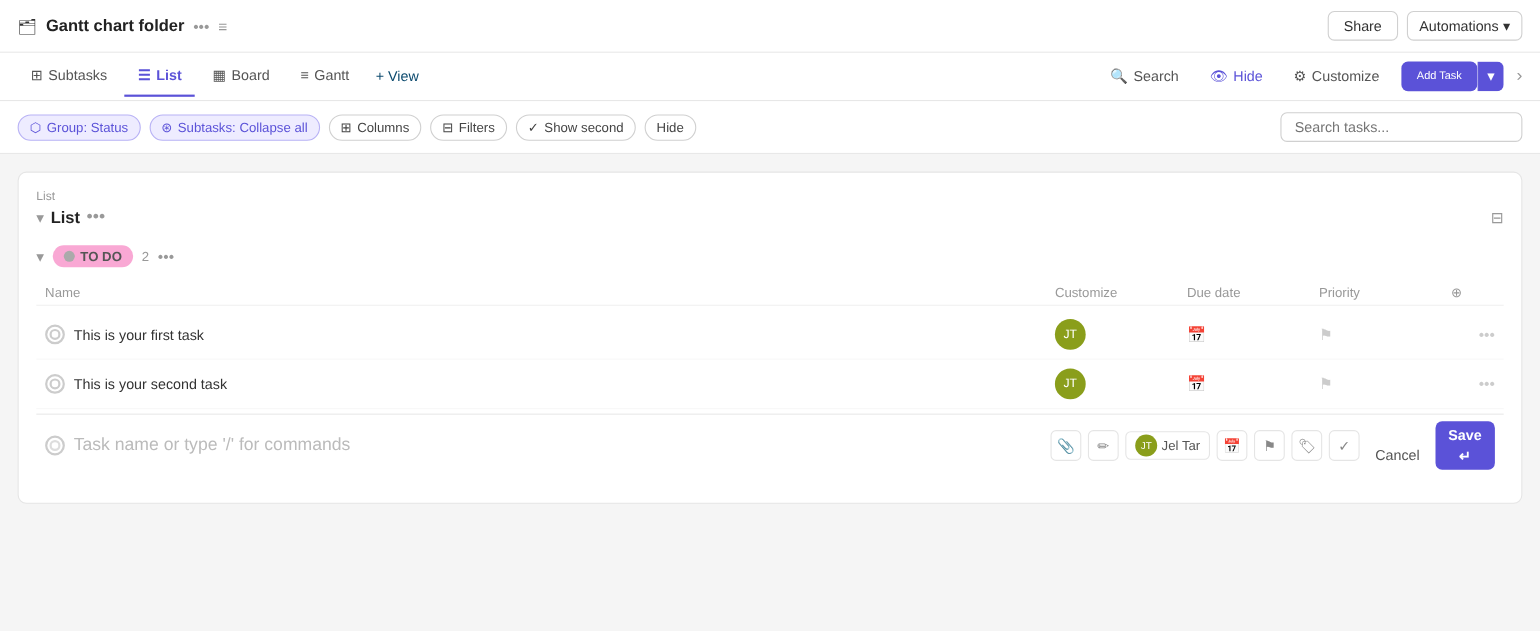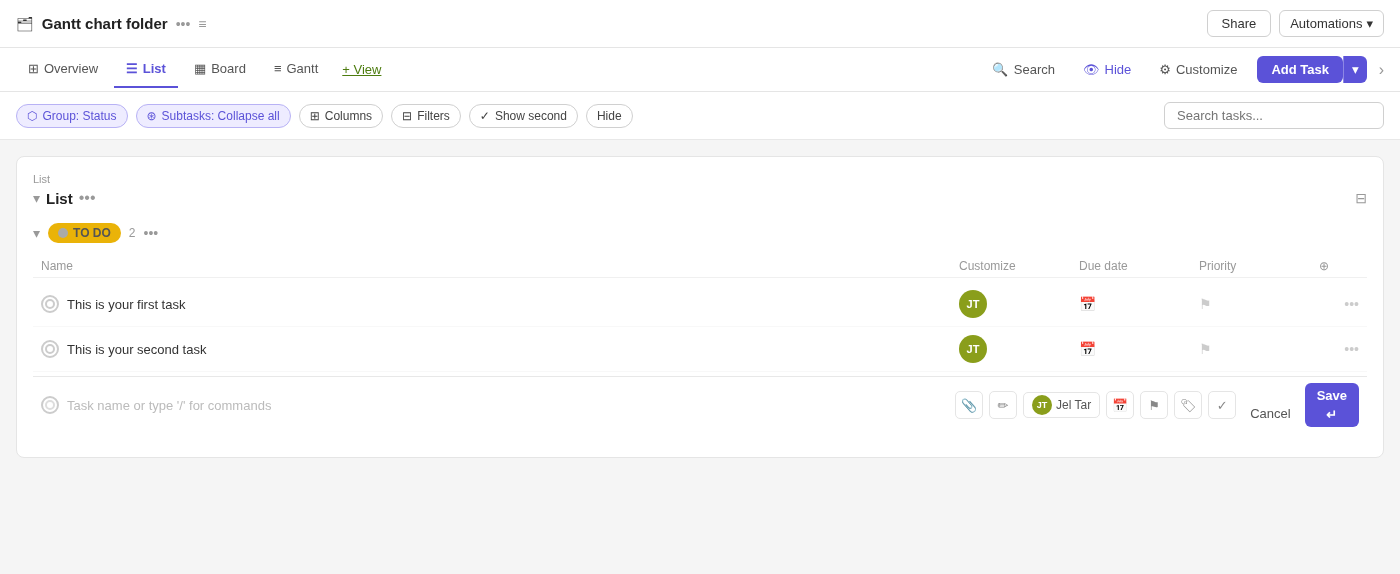--- a/index.html
+++ b/index.html
@@ -26,30 +26,30 @@
       display: flex; align-items: center; justify-content: space-between;
       padding: 0 16px; background: #fff; border-bottom: 1px solid #e5e5e5; height: 44px;
     }
     .nav-tabs { display: flex; align-items: center; gap: 4px; }
     .nav-tab {
       display: flex; align-items: center; gap: 5px; padding: 10px 12px;
       cursor: pointer; color: #555; font-size: 13px; border-bottom: 2px solid transparent;
       text-decoration: none;
     }
     .nav-tab.active { color: #5b52d8; border-bottom: 2px solid #5b52d8; font-weight: 600; }
-    .nav-add-view { color: #4d7c0f; font-size: 13px; cursor: pointer; padding: 10px 8px; text-decoration: underline; }
+    .nav-add-view { color: #0c4a6e; font-size: 13px; cursor: pointer; padding: 10px 8px; }
     .nav-right { display: flex; align-items: center; gap: 12px; }
     .nav-btn {
       display: flex; align-items: center; gap: 5px; cursor: pointer;
       color: #555; font-size: 13px; padding: 5px 8px; border-radius: 5px;
     }
     .nav-btn.hide-btn { color: #5b52d8; }
     .btn-add-task {
       background: #5b52d8; color: #fff; border: none; padding: 6px 14px;
-      border-radius: 6px; cursor: pointer; font-size: 13px; font-weight: 700;
+      border-radius: 6px; cursor: pointer; font-size: 10px; font-weight: 400;
       display: flex; align-items: center; gap: 4px;
     }
     .btn-add-task-dropdown {
       background: #5b52d8; color: #fff; border: none; border-left: 1px solid rgba(255,255,255,0.3);
       padding: 6px 8px; border-radius: 0 6px 6px 0; cursor: pointer;
     }
     .add-task-wrap { display: flex; }
 
     .toolbar {
       display: flex; align-items: center; gap: 8px;
@@ -79,21 +79,21 @@
     .list-title-left { display: flex; align-items: center; gap: 6px; }
     .list-title { font-size: 15px; font-weight: 600; color: #222; }
     .list-collapse-icon { color: #999; cursor: pointer; }
     .list-more { color: #999; cursor: pointer; font-size: 16px; }
     .list-collapse-right { color: #999; cursor: pointer; }
 
     .status-section { margin-bottom: 8px; }
     .status-header { display: flex; align-items: center; gap: 8px; margin-bottom: 12px; }
     .status-badge {
       display: flex; align-items: center; gap: 5px;
-      background: #eab308; border-radius: 12px; padding: 3px 10px;
+      background: #f9a8d4; border-radius: 12px; padding: 3px 10px;
       font-size: 12px; font-weight: 600; color: #555;
     }
     .status-dot { width: 10px; height: 10px; border-radius: 50%; background: #aaa; display: inline-block; }
     .status-count { font-size: 12px; color: #999; }
     .status-more { color: #999; cursor: pointer; }
     .status-chevron { color: #999; cursor: pointer; }
 
     .task-table { width: 100%; }
     .task-table-header {
       display: grid; grid-template-columns: 1fr 120px 120px 120px 40px;
@@ -105,32 +105,32 @@
     }
     .task-name-cell { display: flex; align-items: center; gap: 8px; }
     .task-checkbox {
       width: 18px; height: 18px; border-radius: 50%; border: 2px solid #ccc;
       display: flex; align-items: center; justify-content: center; cursor: pointer; flex-shrink: 0;
     }
     .task-text { font-size: 13px; color: #333; }
     .avatar {
       width: 28px; height: 28px; border-radius: 50%; background: #8a9e1b;
       display: flex; align-items: center; justify-content: center;
-      font-size: 11px; color: #fff; font-weight: 700; flex-shrink: 0;
+      font-size: 11px; color: #fff; font-weight: 400; flex-shrink: 0;
     }
     .cell-icon { color: #ccc; cursor: pointer; display: flex; align-items: center; }
     .task-more { color: #ccc; cursor: pointer; text-align: right; }
 
     .new-task-row {
       display: grid; grid-template-columns: 1fr auto;
       padding: 6px 8px; align-items: center; border-top: 1px solid #e8e8e8; margin-top: 4px;
     }
     .new-task-left { display: flex; align-items: center; gap: 8px; }
     .new-task-input {
-      border: none; outline: none; font-size: 13px; color: #be185d;
+      border: none; outline: none; font-size: 16px; color: #be185d;
       flex: 1; background: transparent;
     }
     .new-task-input::placeholder { color: #bbb; }
     .new-task-right { display: flex; align-items: center; gap: 6px; }
     .action-icon {
       width: 28px; height: 28px; border-radius: 5px; display: flex; align-items: center;
       justify-content: center; cursor: pointer; color: #888;
       border: 1px solid #e5e5e5; font-size: 13px;
     }
     .assignee-chip {
@@ -162,21 +162,21 @@
       <span>Automations</span>
       <span>▾</span>
     </button>
   </div>
 </div>
 
 <div class="nav-bar">
   <div class="nav-tabs">
     <a class="nav-tab">
       <span>⊞</span>
-      <span>Overview</span>
+      <span>Subtasks</span>
     </a>
     <a class="nav-tab active">
       <span>☰</span>
       <span>List</span>
     </a>
     <a class="nav-tab">
       <span>▦</span>
       <span>Board</span>
     </a>
     <a class="nav-tab">

